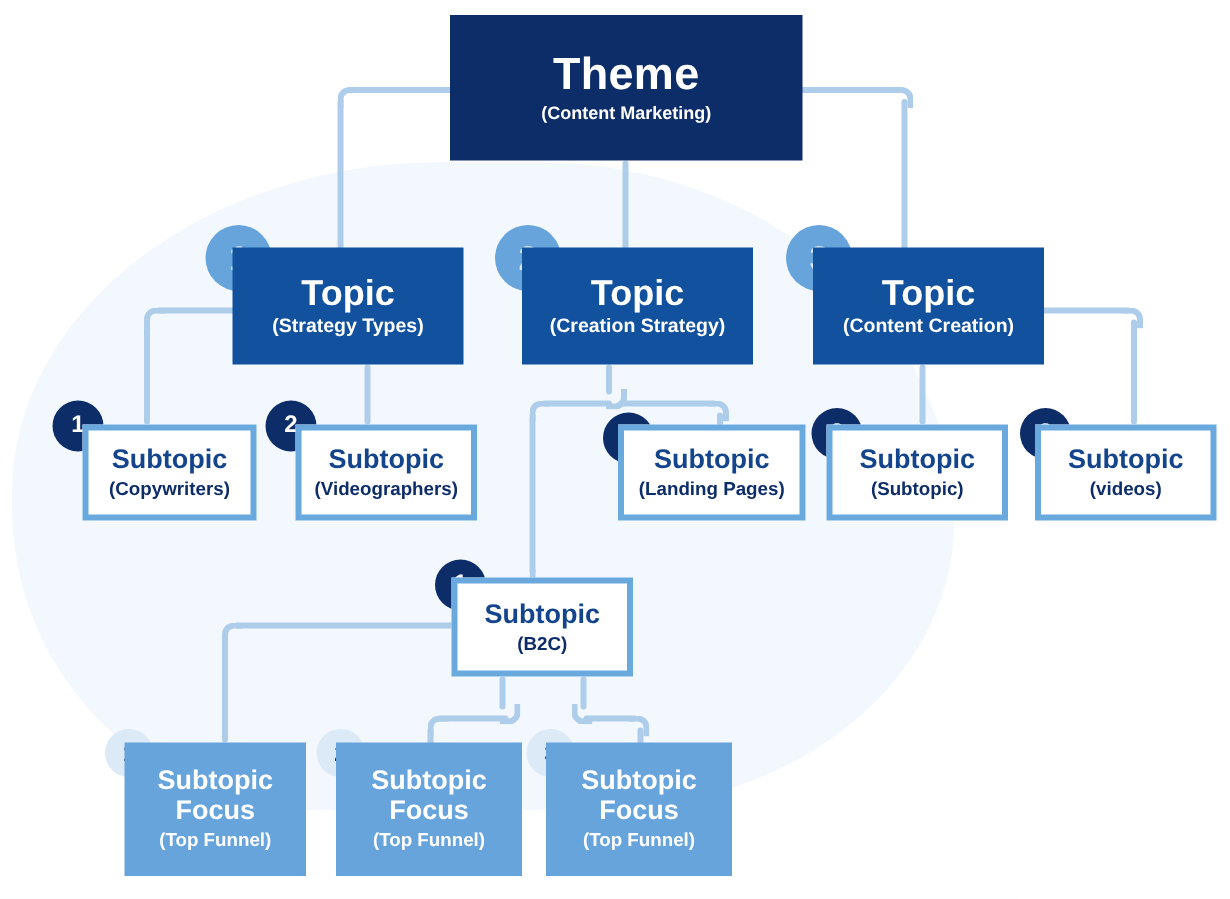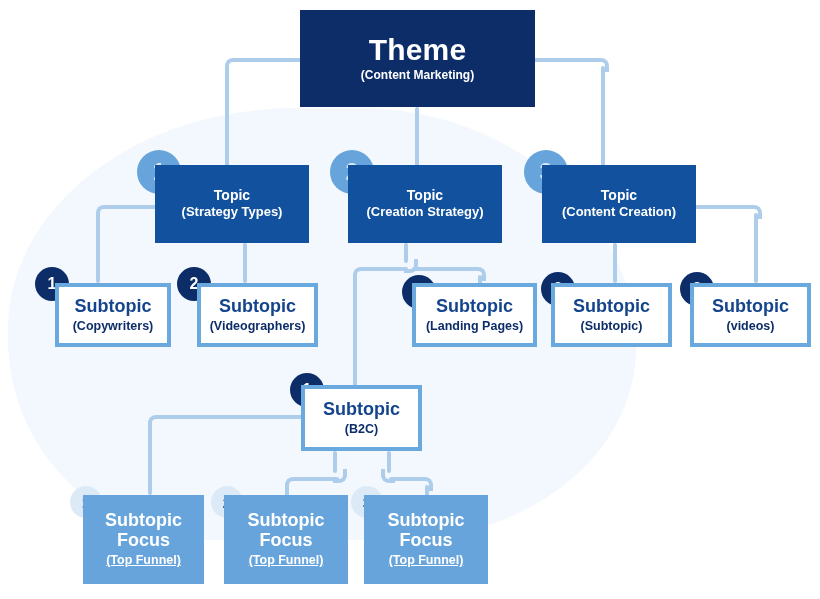--- a/index.html
+++ b/index.html
@@ -37,30 +37,30 @@
   .node{position:absolute;z-index:3;display:flex;flex-direction:column;
         align-items:center;justify-content:center;text-align:center;box-sizing:border-box;}
   .node .t1{font-weight:bold;line-height:1.08;}
   .node .t2{font-weight:bold;line-height:1.15;}
 
   .theme{background:#0d2d69;color:#ffffff;}
   .theme .t1{font-size:30px;letter-spacing:.2px;}
   .theme .t2{font-size:12px;margin-top:3px;}
 
   .topic{background:#11519e;color:#ffffff;}
-  .topic .t1{font-size:14px;}
+  .topic .t1{font-size:24px;}
   .topic .t2{font-size:13px;margin-top:2px;}
 
   .subtopic{background:#ffffff;border:4px solid #6aa9de;color:#123a7a;}
   .subtopic .t1{font-size:18px;color:#14458c;}
   .subtopic .t2{font-size:12.5px;color:#0d2d69;margin-top:2px;}
 
   .focus{background:#66a4db;color:#ffffff;}
   .focus .t1{font-size:18px;}
-  .focus .t2{font-size:12.5px;margin-top:3px;text-decoration:underline;}
+  .focus .t2{font-size:12.5px;margin-top:3px;}
 
   
   .badge{position:absolute;border-radius:50%;display:flex;
          align-items:center;justify-content:center;font-weight:bold;z-index:2;}
   .badge-light{background:#66a4db;color:#d8e8f7;}
   .badge-navy{background:#0d2d69;color:#ffffff;}
   .badge-pale{background:#dceaf7;color:#0d3b7a;}
 </style>
 </head>
 <body>

